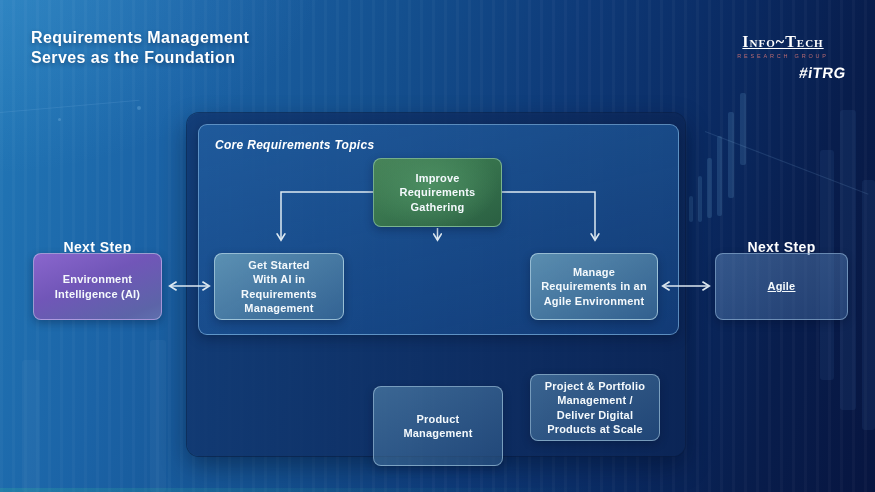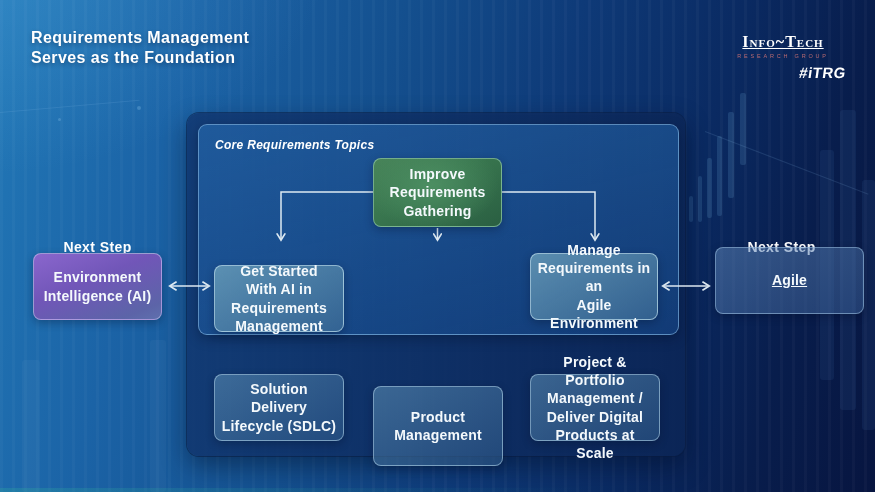--- a/index.html
+++ b/index.html
@@ -54,45 +54,45 @@
     box-shadow:0 4px 12px rgba(3,14,38,0.35);
   }
   .panel-title{position:absolute;font-size:12px;font-weight:bold;letter-spacing:0.3px;font-style:italic;}
   .core-title{left:215px;top:138px;}
   .broader-title{left:214px;top:346px;}
 
   .connectors{position:absolute;left:0;top:0;pointer-events:none;}
 
   .node{
     position:absolute;display:flex;align-items:center;justify-content:center;
-    border-radius:8px;text-align:center;font-size:14px;font-weight:bold;
+    border-radius:8px;text-align:center;font-size:11px;font-weight:bold;
     line-height:1.3;white-space:pre-line;padding:4px 6px;box-sizing:border-box;
     color:#f4f9fc;letter-spacing:0.2px;
     box-shadow:0 3px 8px rgba(2,14,36,0.30);
   }
   .n-root{
     left:373px;top:158px;width:129px;height:69px;
     background:radial-gradient(90px 60px at 45% 38%, #4c8e62, rgba(76,142,98,0) 75%),
                linear-gradient(150deg,#478358 0%, #38754e 45%, #2a5f42 100%);
     border:1px solid rgba(150,208,172,0.65);
   }
   .n-steel{
     background:linear-gradient(150deg, rgba(110,162,188,0.78), rgba(62,110,152,0.72));
     border:1px solid rgba(200,230,242,0.62);
   }
-  .n-c0{left:214px;top:253px;width:130px;height:67px;margin-top:12px;}
+  .n-c0{left:214px;top:253px;width:130px;height:67px;}
   .n-c1{left:373px;top:253px;width:130px;height:67px;}
   .n-c2{left:530px;top:253px;width:128px;height:67px;}
   .n-left{
     left:33px;top:253px;width:129px;height:67px;
     background:linear-gradient(158deg,#8a66cd 0%, #7156b8 42%, #5c64a8 86%, #5f70ae 100%);
     border:1px solid rgba(205,200,240,0.55);
   }
   .n-right{
-    left:715px;top:247px;width:149px;height:67px;
+    left:715px;top:253px;width:133px;height:67px;
     background:linear-gradient(150deg, rgba(96,136,186,0.50), rgba(58,96,152,0.50));
     border:1px solid rgba(170,205,235,0.50);
     text-decoration:underline;
   }
   .n-bottom{
     background:linear-gradient(150deg, rgba(92,142,180,0.58), rgba(48,92,140,0.58));
     border:1px solid rgba(180,215,235,0.55);
   }
   .n-b0{left:214px;top:374px;width:130px;height:67px;}
   .n-b1{left:373px;top:386px;width:130px;height:80px;text-align:center;}
@@ -175,24 +175,20 @@
   <div class="node n-left">
     <span>Environment
 Intelligence (AI)</span>
   </div>
 
   <div class="next-caption nc-right">Next Step</div>
   <div class="node n-right">
     <span>Agile</span>
   </div>
 
-  <div class="node n-bottom n-b0">
-    <span>Solution Delivery
-Lifecycle (SDLC)</span>
-  </div>
   <div class="node n-bottom n-b1">
     <span>Product
 Management</span>
   </div>
   <div class="node n-bottom n-b2">
     <span>Project &amp; Portfolio
 Management /
 Deliver Digital
 Products at Scale</span>
   </div>

